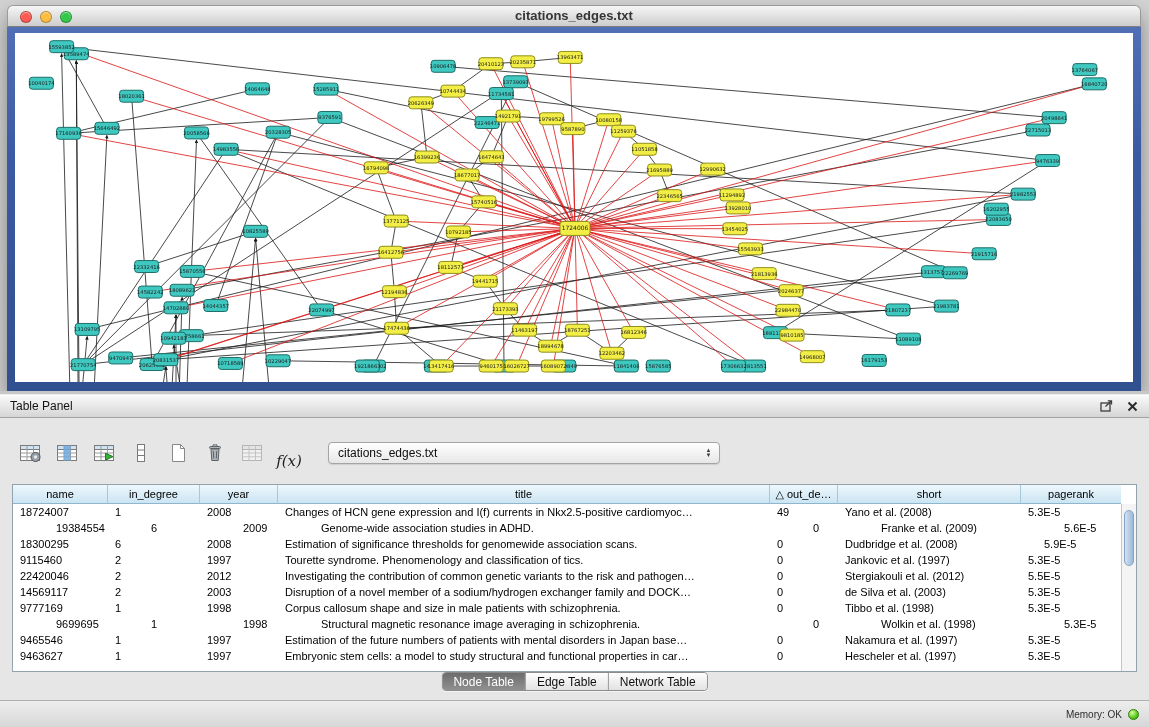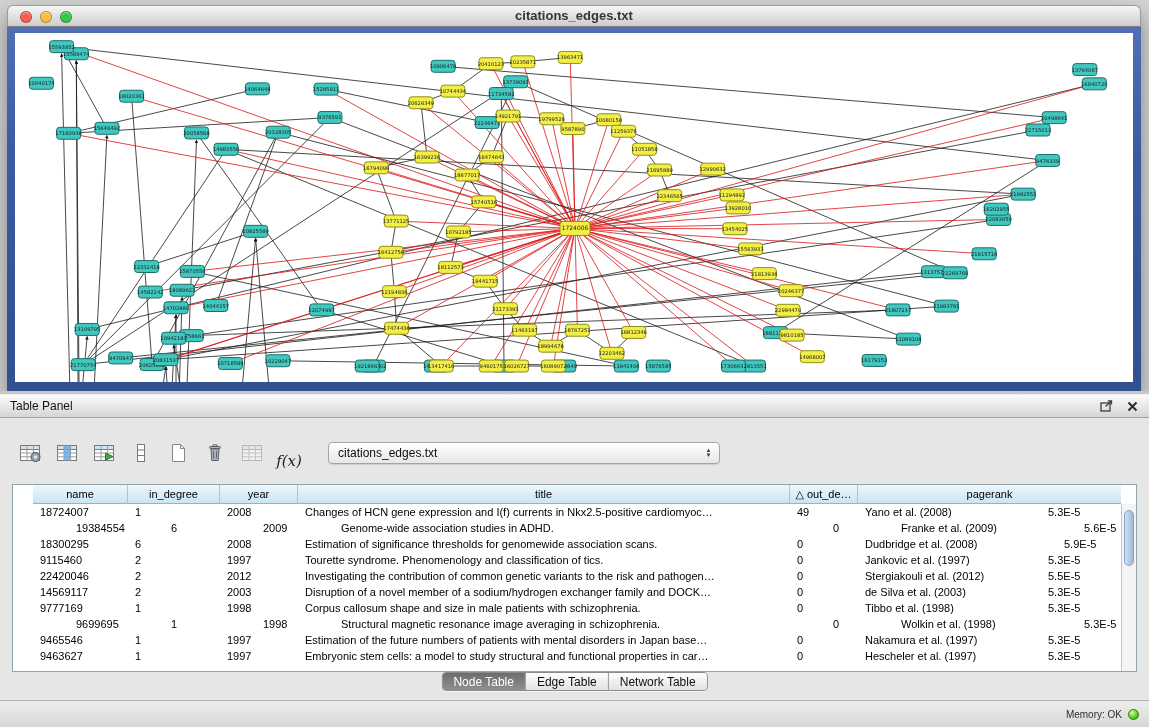--- a/index.html
+++ b/index.html
@@ -36,21 +36,21 @@
   .tool.disabled { opacity:.45; }
   .fx { font-family:"DejaVu Serif",serif; font-style:italic; font-size:15px; color:#1d1d1d;margin-top:16px; }
 
   .dropdown { margin-left:16px; width:392px; height:22px; border:1px solid #a4a4a4; border-radius:4px;
     background:linear-gradient(#ffffff,#e7e7e7); display:flex; align-items:center;
     box-shadow:0 1px 1px rgba(0,0,0,.10); }
   .dropdown-value { flex:1; padding-left:9px; font-size:12px; color:#0d0d0d; white-space:nowrap; overflow:hidden; }
   .dropdown-arrows { width:16px; display:flex; flex-direction:column; align-items:center;
     font-size:6px; line-height:5px; color:#3c3c3c; padding-right:5px; }
 
-  .table-wrap { position:absolute; top:90px; left:12px; right:12px; height:188px; background:#fff; border:1px solid #93a3ae;padding-left:20px; }
+  .table-wrap { position:absolute; top:90px; left:12px; right:12px; height:188px; background:#fff; border:1px solid #93a3ae; }
   .header-row { display:flex; margin-right:15px; }
   .th { height:19px; line-height:19px; font-size:11px; text-align:center; color:#000;
     background:linear-gradient(#eef7fc,#cbe5f3); border-right:1px solid #a7c8da; border-bottom:1px solid #8fb6cc;
     overflow:hidden; white-space:nowrap; flex-shrink:0; }
   .th:last-child { flex:1; border-right:none; }
   .tr { display:flex; height:16px; margin-right:15px; }
   .td { font-size:11px; line-height:16px; color:#000; padding-left:7px;
     white-space:nowrap; overflow:hidden; flex-shrink:0; }
   .td:last-child { flex:1; }
   .vscroll { position:absolute; top:19px; right:0; bottom:0; width:15px; background:#f4f4f4; border-left:1px solid #c6c6c6; }
@@ -770,20 +770,21 @@
     </div>
   </div>
 
   <div class="table-wrap">
     <div class="header-row" id="thead">
         <div class="th" style="width: 95px;">name</div>
         <div class="th" style="width: 92px;">in_degree</div>
         <div class="th" style="width: 78px;">year</div>
         <div class="th" style="width: 492px;">title</div>
         <div class="th" style="width: 68px;">△ out_de…</div>
+        <div class="th" style="width: 183px;">short</div>
         <div class="th" style="width: 90px;">pagerank</div>
       </div>
     <div id="tbody">
         <div class="tr">
           <div class="td" style="width: 95px;">18724007</div>
           <div class="td" style="width: 92px;">1</div>
           <div class="td" style="width: 78px;">2008</div>
           <div class="td" style="width: 492px;">Changes of HCN gene expression and I(f) currents in Nkx2.5-positive cardiomyoc…</div>
           <div class="td" style="width: 68px;">49</div>
           <div class="td" style="width: 183px;">Yano et al. (2008)</div>

